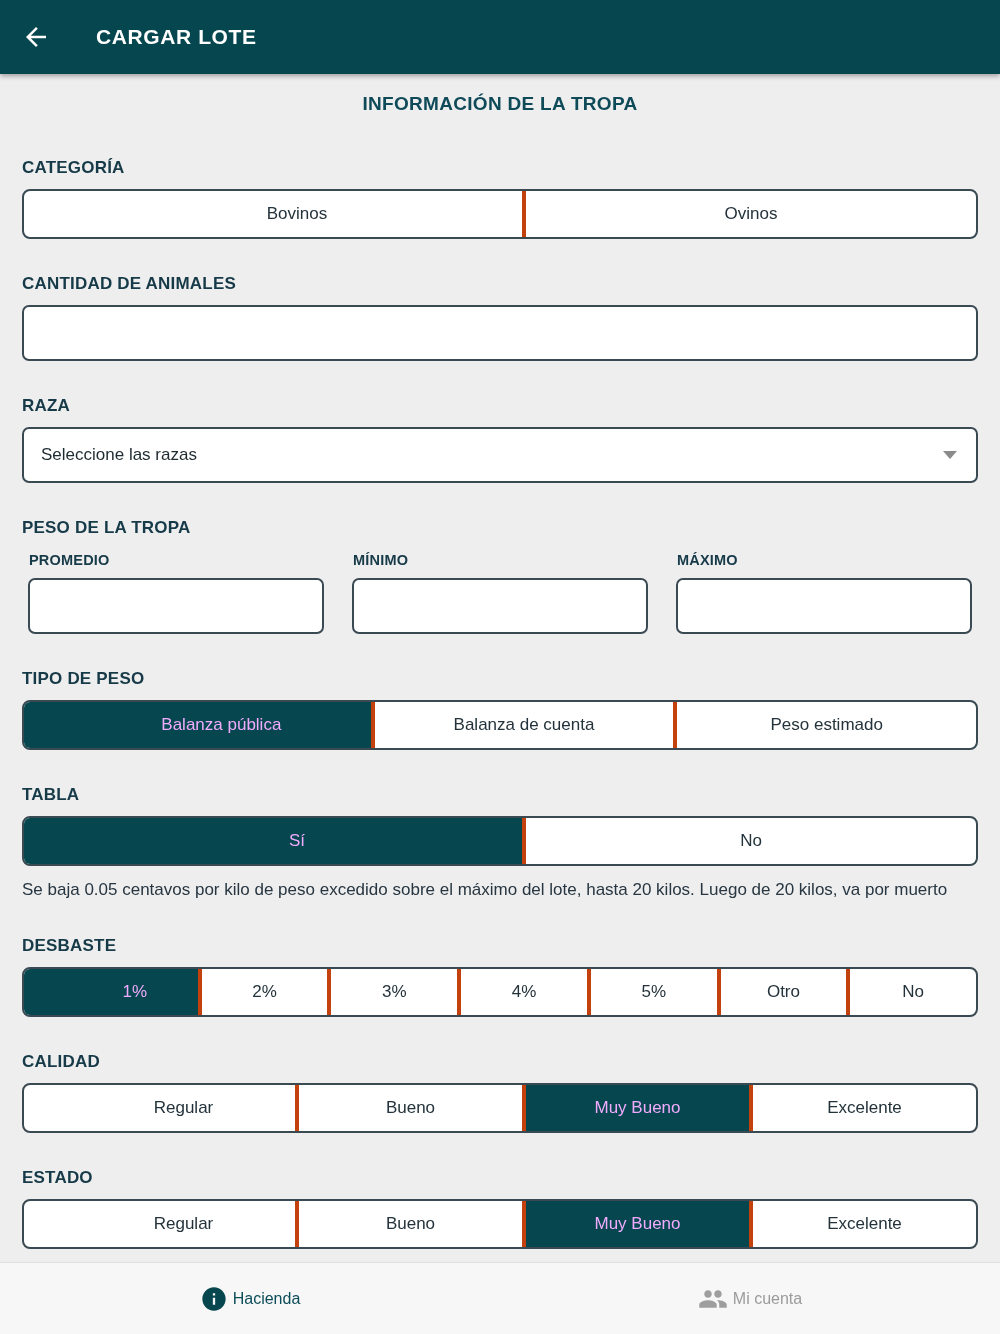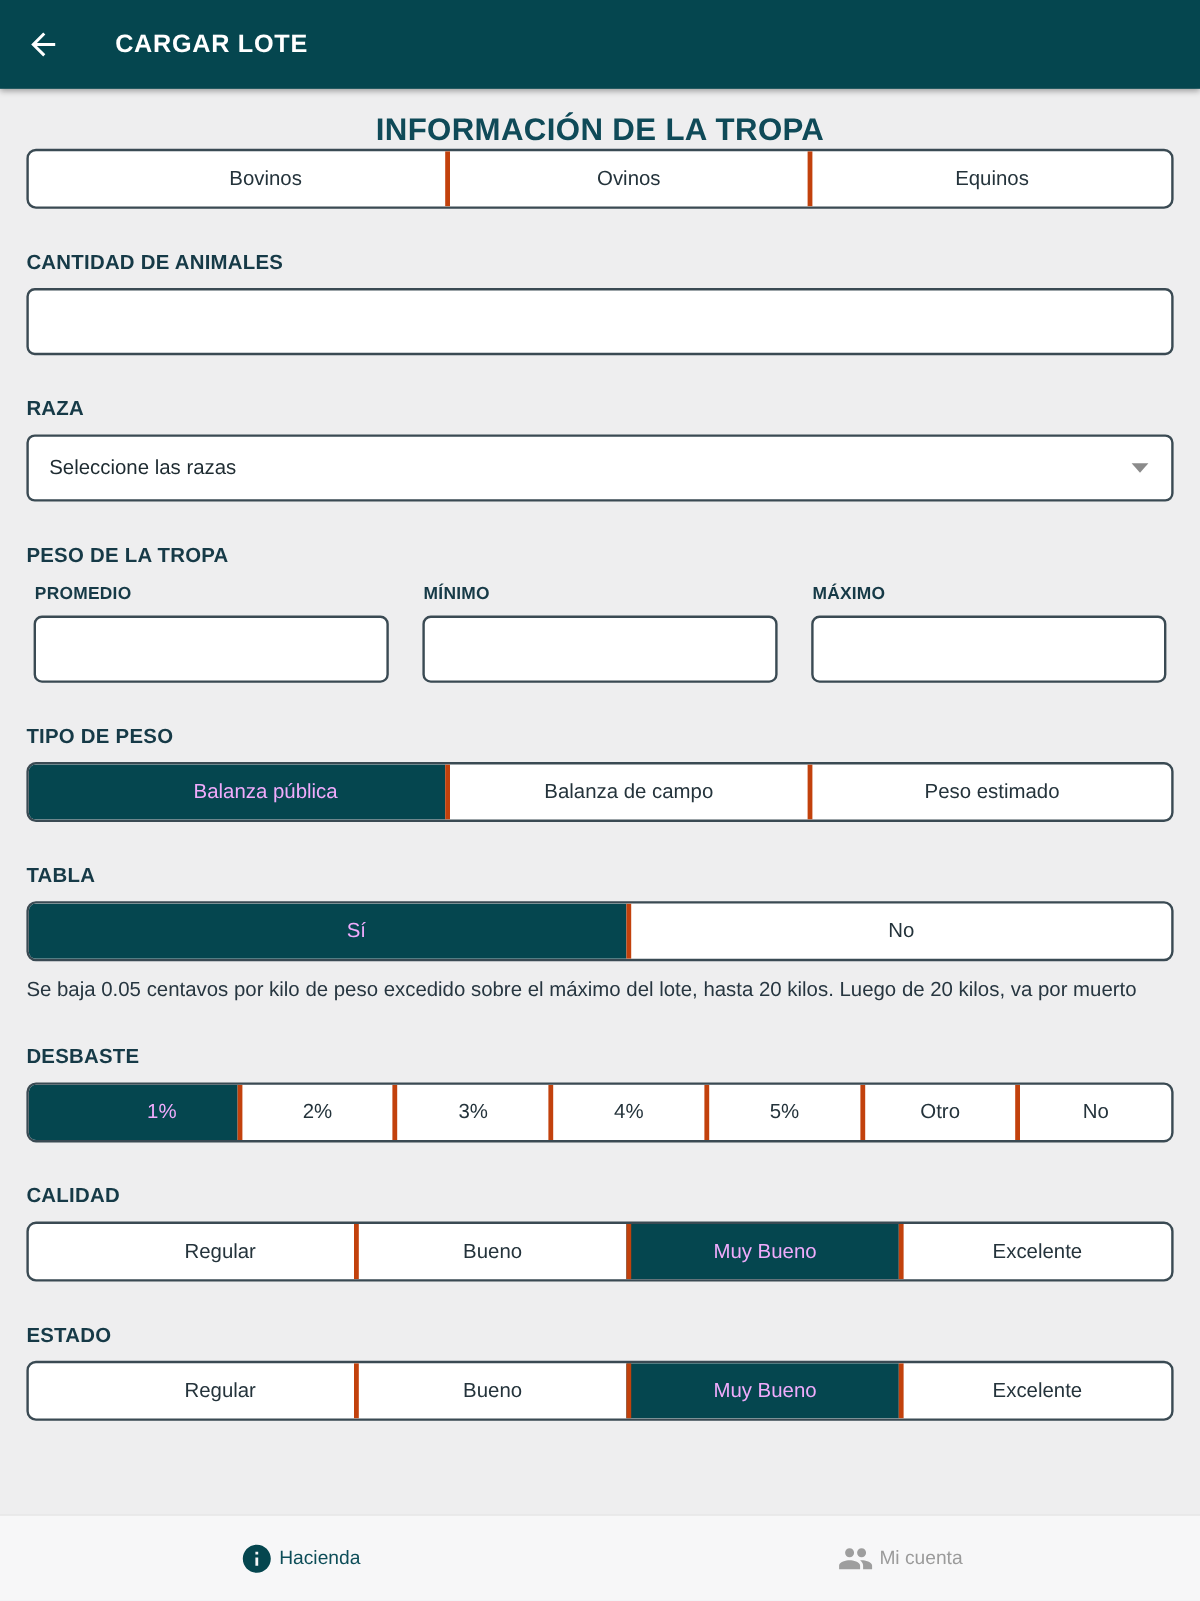--- a/index.html
+++ b/index.html
@@ -30,21 +30,21 @@
     width:72px;height:74px;display:flex;align-items:center;justify-content:center;
     cursor:pointer;background:none;border:none;padding:0;
   }
   .appbar-title{
     font-size:21px;font-weight:bold;letter-spacing:.6px;margin-left:24px;
   }
   
   .content{padding:0 22px;}
   .page-title{
     text-align:center;margin-top:19px;
-    font-size:26px;font-weight:bold;color:#0F4A58;letter-spacing:.3px;
+    font-size:19px;font-weight:bold;color:#0F4A58;letter-spacing:.3px;
   }
   .section-label{
     font-size:17px;font-weight:bold;color:var(--label);
     letter-spacing:.2px;
     margin:35px 0 11px 0;
   }
   .section-label.first{margin-top:43px;}
   
   .seg-group{
     display:flex;background:#fff;
@@ -114,24 +114,24 @@
     </svg>
   </button>
   <span class="appbar-title">CARGAR LOTE</span>
 </header>
 
 <div class="content">
 
   <div class="page-title">INFORMACIÓN DE LA TROPA</div>
 
   
+  <div class="section-label first">CATEGORÍA</div>
   <div class="seg-group">
     <div class="seg">Bovinos</div>
     <div class="seg">Ovinos</div>
-    <div class="seg">Equinos</div>
   </div>
 
   
   <div class="section-label">CANTIDAD DE ANIMALES</div>
   <input class="text-input" type="text" value="" style="">
 
   
   <div class="section-label">RAZA</div>
   <div class="select-box">
     <span>Seleccione las razas</span>
@@ -152,21 +152,21 @@
     <div class="peso-col">
       <div class="sub-label">MÁXIMO</div>
       <input class="text-input" type="text" value="" style="">
     </div>
   </div>
 
   
   <div class="section-label">TIPO DE PESO</div>
   <div class="seg-group">
     <div class="seg selected">Balanza pública</div>
-    <div class="seg">Balanza de campo</div>
+    <div class="seg">Balanza de cuenta</div>
     <div class="seg">Peso estimado</div>
   </div>
 
   
   <div class="section-label">TABLA</div>
   <div class="seg-group">
     <div class="seg selected">Sí</div>
     <div class="seg">No</div>
   </div>
   <div class="help-text">Se baja 0.05 centavos por kilo de peso excedido sobre el máximo del lote, hasta 20 kilos. Luego de 20 kilos, va por muerto</div>

